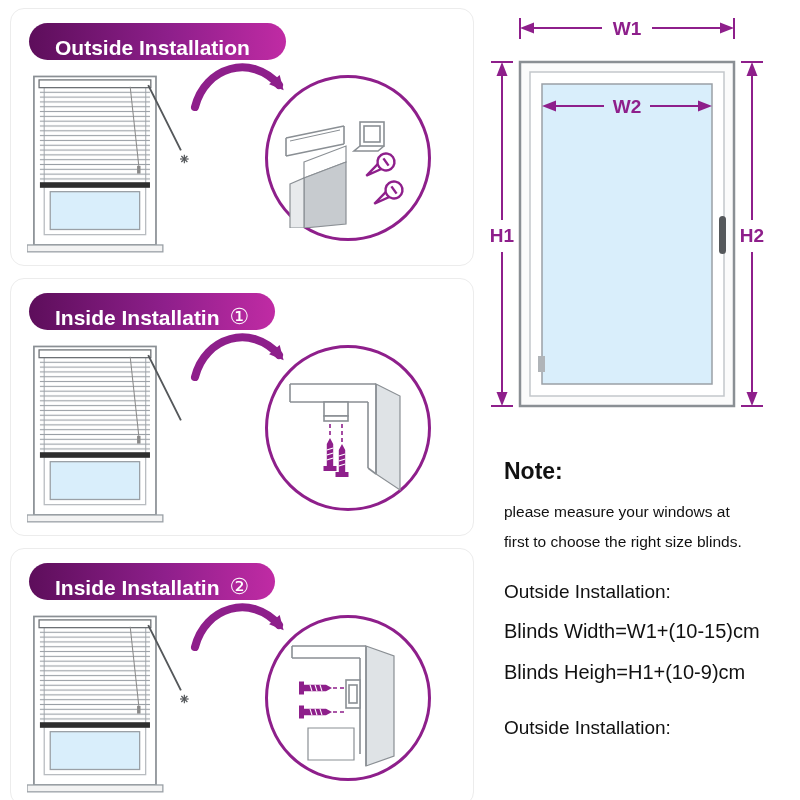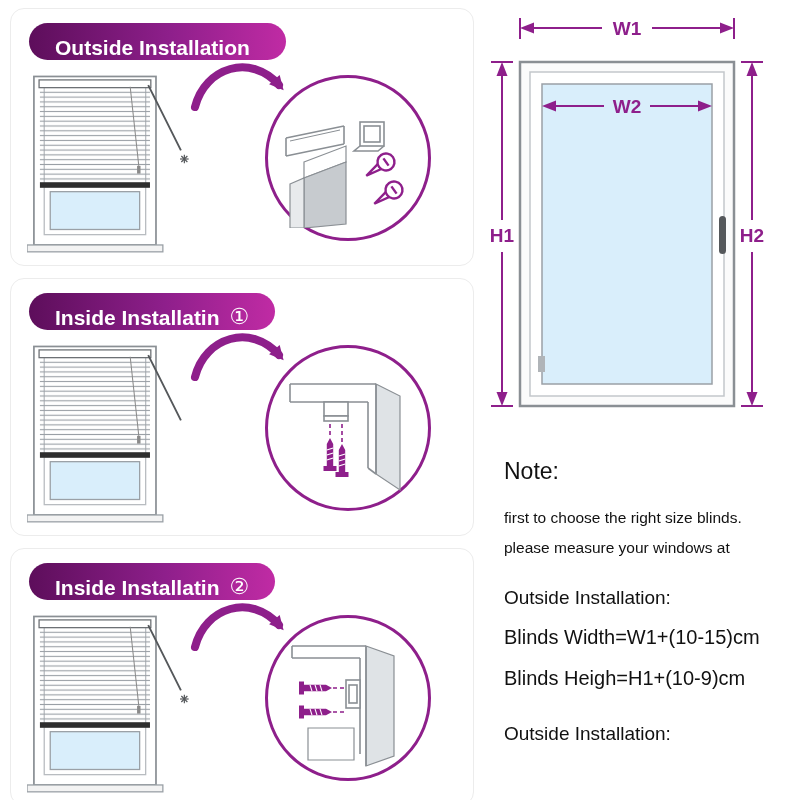--- a/index.html
+++ b/index.html
@@ -23,21 +23,21 @@
   .blinds { position:absolute; left:16px; top:52px; }
   .arrow { position:absolute; left:176px; top:42px; }
   .detail-circle {
     position:absolute; left:254px; top:66px; width:160px; height:160px;
     border:3px solid #8e1f8b; border-radius:50%; background:#fff;
     display:flex; align-items:center; justify-content:center;
   }
   .right-col { position:absolute; left:486px; top:12px; width:306px; }
   .measure { display:block; }
   .note-block { padding-left:18px; padding-right:4px; }
-  .note-heading { font-size:23px; font-weight:400; margin:22px 0 18px; }
+  .note-heading { font-size:23px; font-weight:700; margin:22px 0 12px; }
   .note-body { font-size:15.5px; line-height:1.95; }
   .section-heading { font-size:19px; font-weight:400; margin:24px 0 8px; }
   .formula { font-size:20px; line-height:2.05; }
   svg text { font-family:"Liberation Sans", sans-serif; }
   .dim-label { font-size:19px; font-weight:bold; fill:#8e1f8b; }
 </style>
 </head>
 <body>
 
 <div class="page">
@@ -316,22 +316,22 @@
         <line x1="266" y1="240" x2="266" y2="381"></line>
         <polygon points="266,50 260.5,64 271.5,64" fill="#8e1f8b" stroke="none"></polygon>
         <polygon points="266,394 260.5,380 271.5,380" fill="#8e1f8b" stroke="none"></polygon>
       </g>
       <text class="dim-label" x="266" y="230" text-anchor="middle">H2</text>
     </svg>
 
     <div class="note-block">
       <div class="note-heading">Note:</div>
       <div class="note-body">
+        <div>please measure your windows at</div>
         <div>first to choose the right size blinds.</div>
-        <div>please measure your windows at</div>
       </div>
 
       <div class="section-heading">Outside Installation:</div>
       <div class="formula">Blinds Width=W1+(10-15)cm</div>
       <div class="formula">Blinds Heigh=H1+(10-9)cm</div>
 
       <div class="section-heading">Outside Installation:</div>
     </div>
   </div>
 

